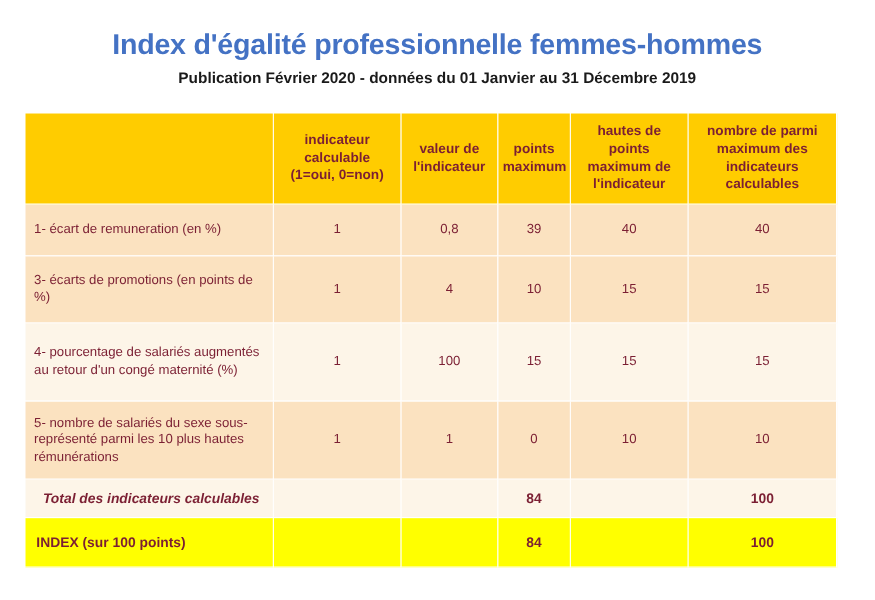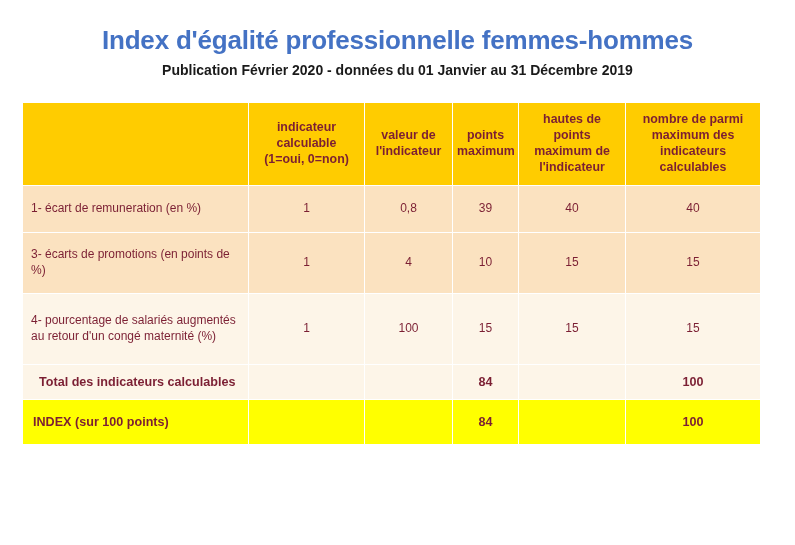--- a/index.html
+++ b/index.html
@@ -120,20 +120,21 @@
   tr.total-row td {
     background: #fdf5e8;
     color: #7b1f33;
     font-size: 12.6px;
     font-weight: bold;
     height: 34px;
   }
   tr.total-row td.label-cell {
     text-align: left;
     padding-left: 16px;
+    font-style: italic;
   }
   tr.total-row td.num-cell { text-align: center; }
 
   
   tr.index-row td {
     background: #ffff00;
     color: #7b1f33;
     font-size: 12.6px;
     font-weight: bold;
     height: 44px;
@@ -212,20 +213,28 @@
           <td class="num-cell">15</td>
         </tr>
         <tr class="data-row row-even r4">
           <td class="label-cell">4- pourcentage de salariés augmentés au retour d'un congé maternité (%)</td>
           <td class="num-cell">1</td>
           <td class="num-cell">100</td>
           <td class="num-cell">15</td>
           <td class="num-cell">15</td>
           <td class="num-cell">15</td>
         </tr>
+        <tr class="data-row row-odd r5">
+          <td class="label-cell">5- nombre de salariés du sexe sous-représenté parmi les 10 plus hautes rémunérations</td>
+          <td class="num-cell">1</td>
+          <td class="num-cell">1</td>
+          <td class="num-cell">0</td>
+          <td class="num-cell">10</td>
+          <td class="num-cell">10</td>
+        </tr>
 
         <tr class="total-row">
           <td class="label-cell">Total des indicateurs calculables</td>
           <td class="num-cell"></td>
           <td class="num-cell"></td>
           <td class="num-cell">84</td>
           <td class="num-cell"></td>
           <td class="num-cell">100</td>
         </tr>
 

